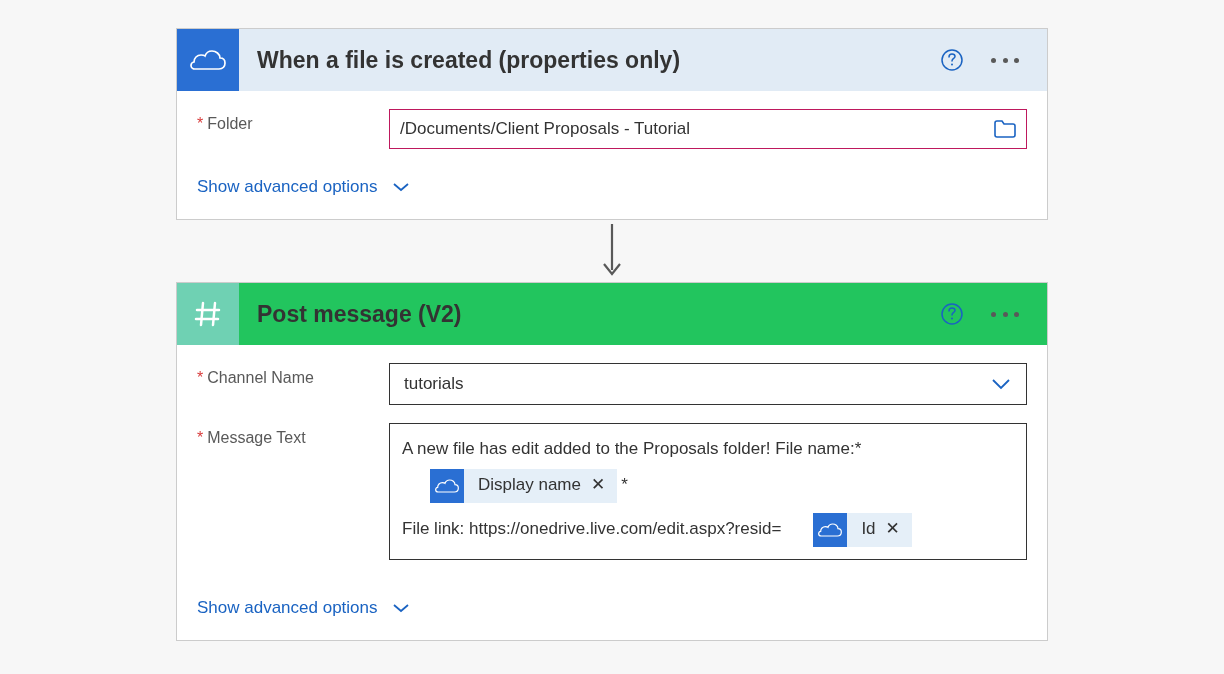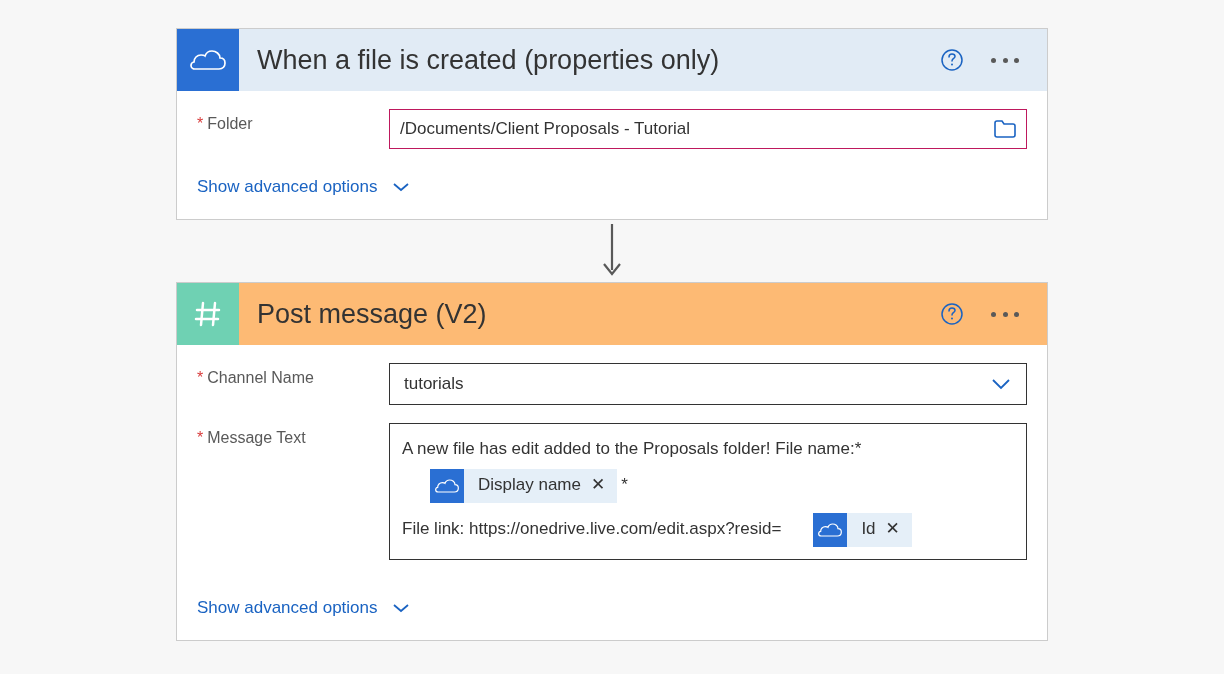--- a/index.html
+++ b/index.html
@@ -29,21 +29,21 @@
       display: flex;
       align-items: center;
       height: 62px;
     }
 
     .card-header.onedrive {
       background: #e1ebf5;
     }
 
     .card-header.slack {
-      background: #fdba74;
+      background: #22c55e;
     }
 
     .header-icon-box {
       width: 62px;
       height: 62px;
       display: flex;
       align-items: center;
       justify-content: center;
       flex-shrink: 0;
     }
@@ -51,22 +51,22 @@
     .header-icon-box.onedrive {
       background: #2a6fd3;
     }
 
     .header-icon-box.slack {
       background: #6fd1b3;
     }
 
     .header-title {
       flex: 1;
-      font-size: 27px;
-      font-weight: 400;
+      font-size: 23px;
+      font-weight: 700;
       color: #333333;
       padding-left: 18px;
     }
 
     .header-actions {
       display: flex;
       align-items: center;
       gap: 28px;
       padding-right: 28px;
     }

